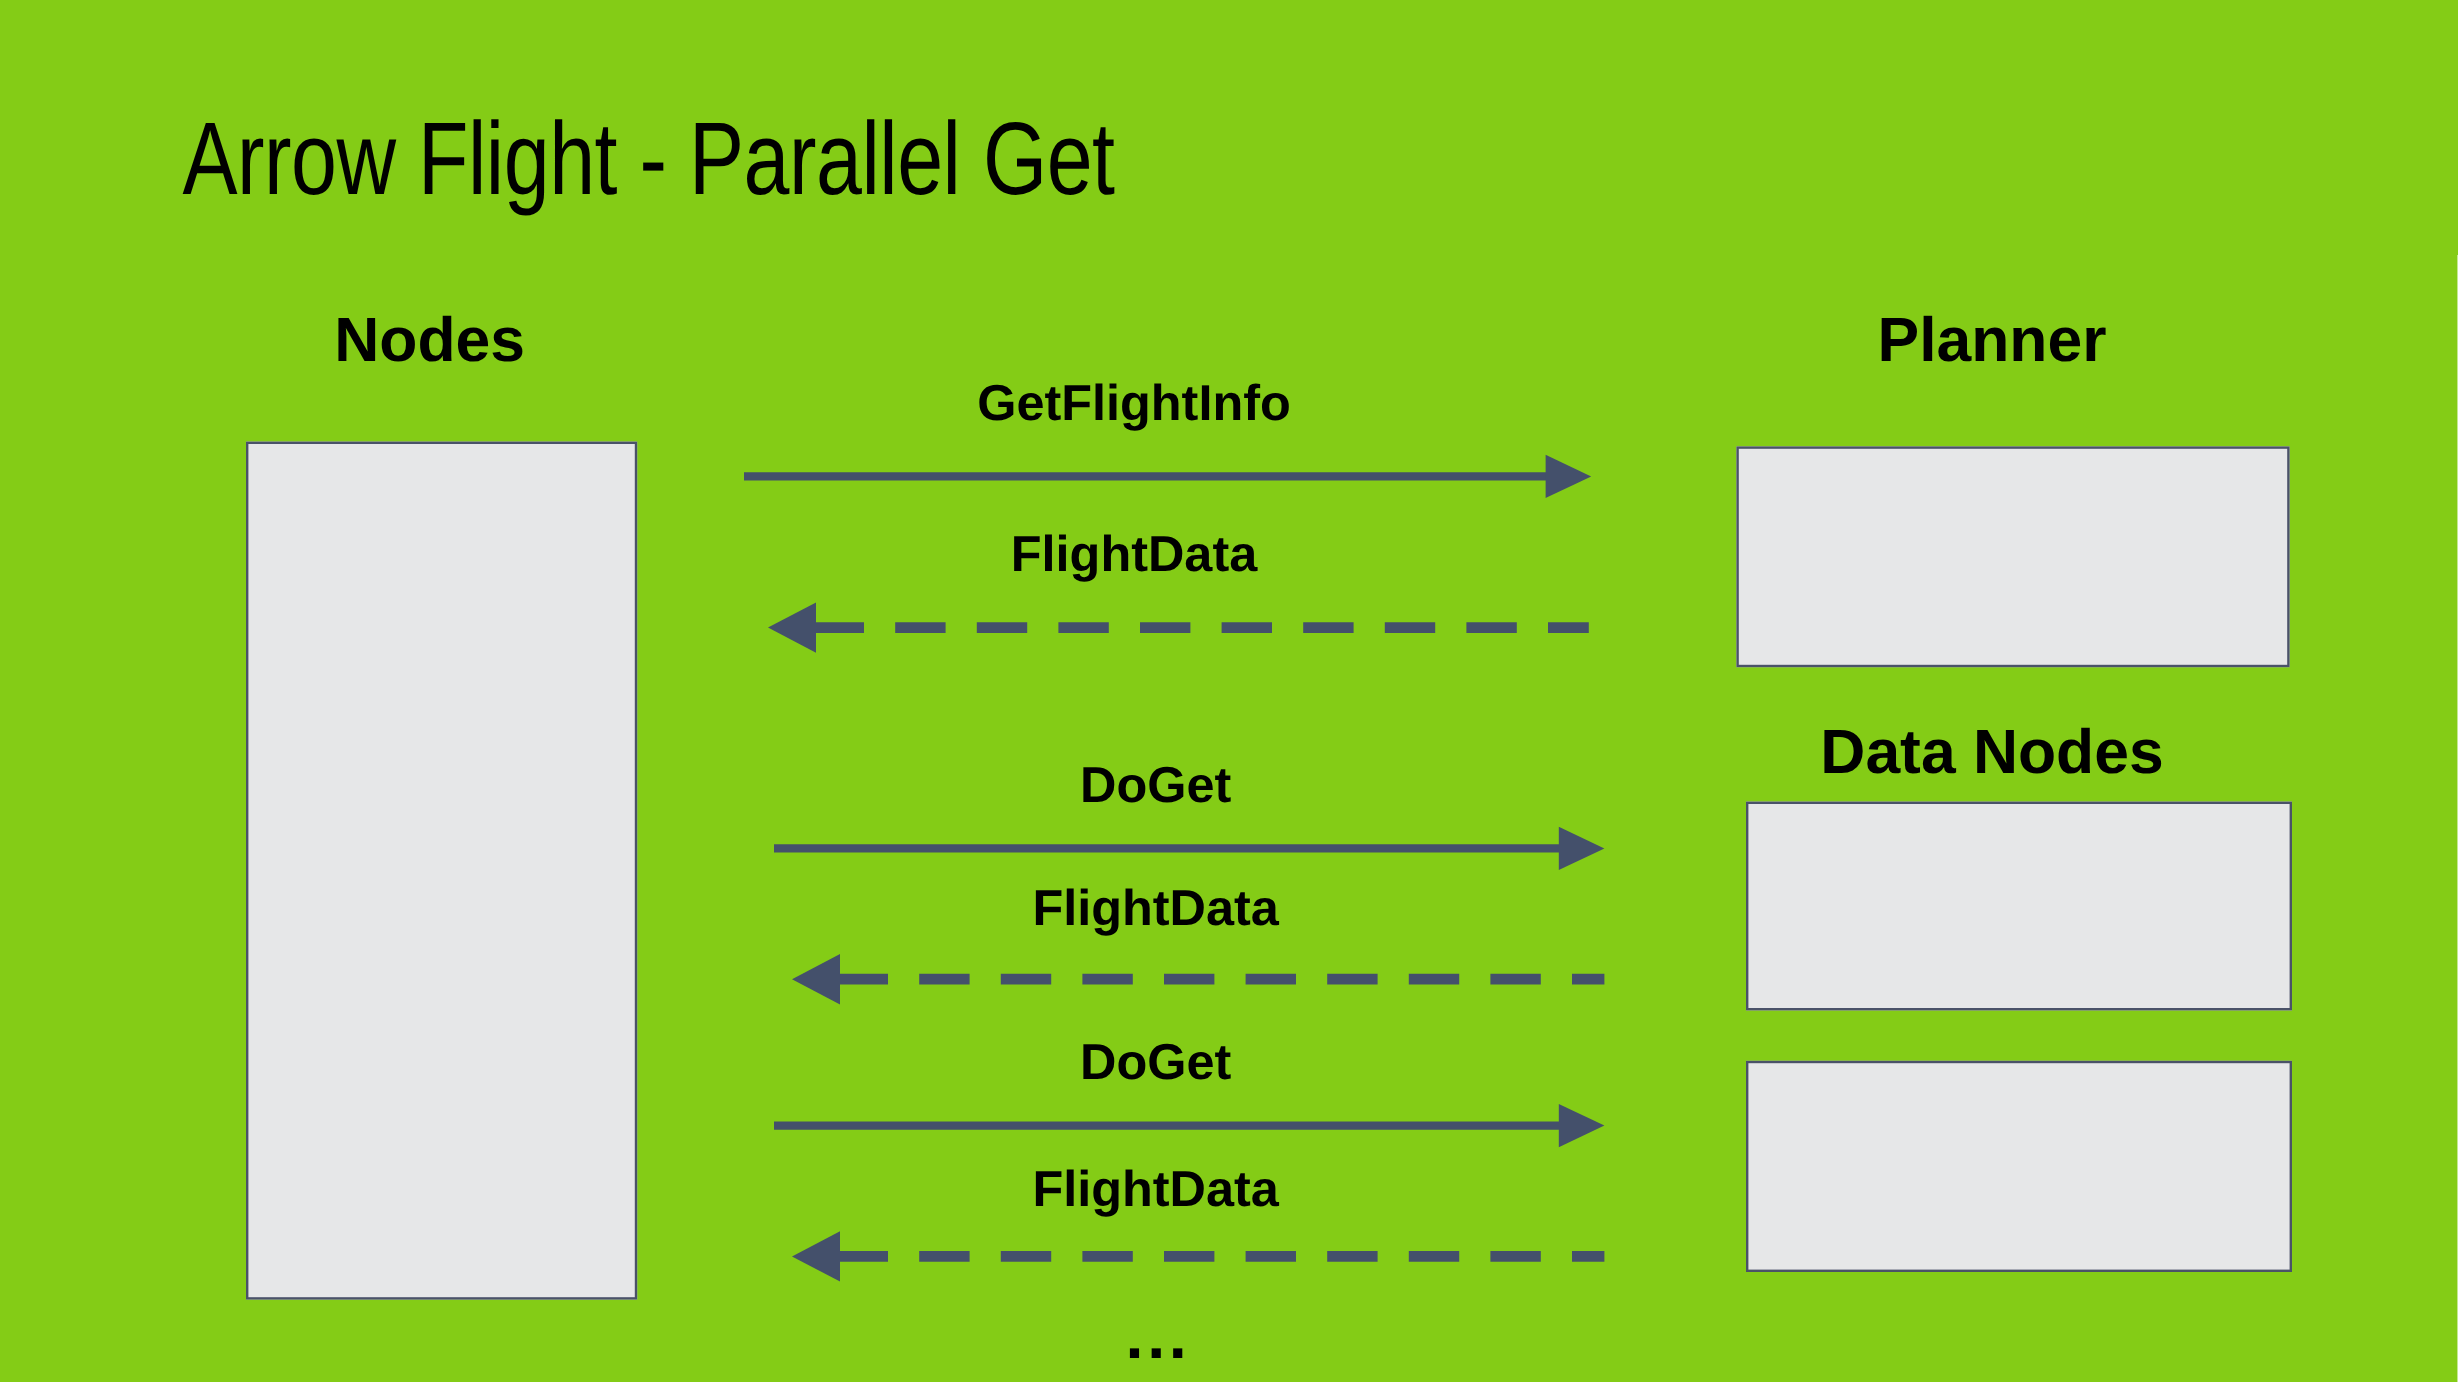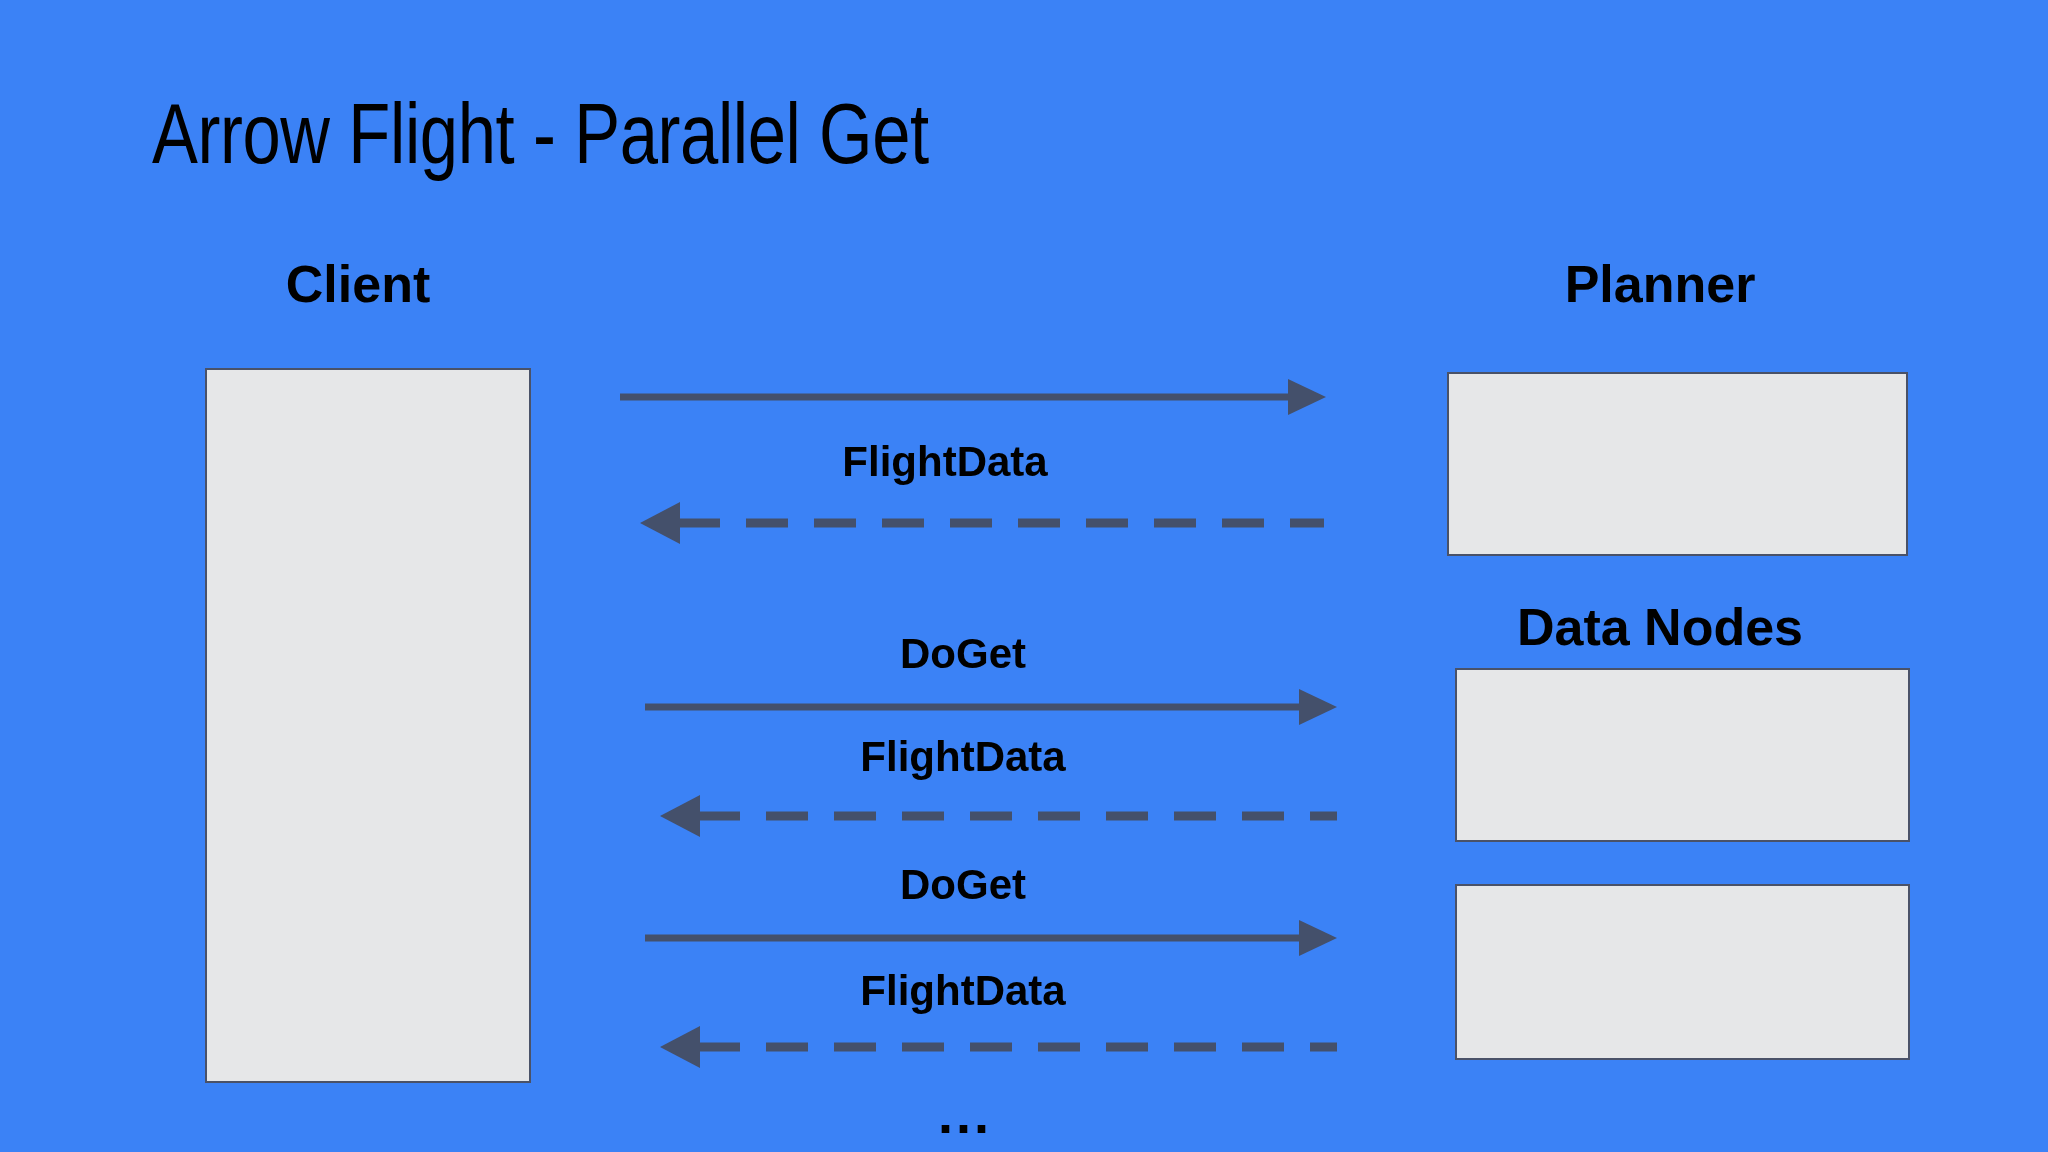--- a/index.html
+++ b/index.html
@@ -5,21 +5,21 @@
 <style>
   html, body {
     margin: 0;
     padding: 0;
     background: #ffffff;
   }
   #slide {
     position: relative;
     width: 2048px;
     height: 1152px;
-    background: #3b82f6;
+    background: #84cc16;
     overflow: hidden;
     font-family: "Liberation Sans", sans-serif;
   }
 
   
   .slide-title {
     position: absolute;
     left: 152px;
     top: 88px;
     font-family: "Liberation Sans Narrow", "Liberation Sans", sans-serif;
@@ -89,31 +89,32 @@
     white-space: nowrap;
   }
 </style>
 </head>
 <body>
 
 <div id="slide">
 
   <div class="slide-title">Arrow Flight - Parallel Get</div>
 
-  <div class="col-heading heading-client">Client</div>
+  <div class="col-heading heading-client">Nodes</div>
 
   <div class="col-heading heading-nodes">Data Nodes</div>
 
   <div class="col-heading heading-planner">Planner</div>
 
   <div class="node-box box-client"></div>
   <div class="node-box box-planner"></div>
   <div class="node-box box-node-1"></div>
   <div class="node-box box-node-2"></div>
 
+  <div class="msg-label" style="left:945px; top:312px;">GetFlightInfo</div>
   <div class="arrow-row" style="left:620px; top:374px; width:706px;">
     <svg width="706" height="46" viewBox="0 0 706 46">
       <line x1="0" y1="23" x2="672" y2="23" stroke="#44506B" stroke-width="7"></line>
       <polygon points="668,5 706,23 668,41" fill="#44506B"></polygon>
     </svg>
   </div>
 
   <div class="msg-label" style="left:945px; top:438px;">FlightData</div>
   <div class="arrow-row" style="left:640px; top:500px; width:684px;">
     <svg width="684" height="46" viewBox="0 0 684 46">

